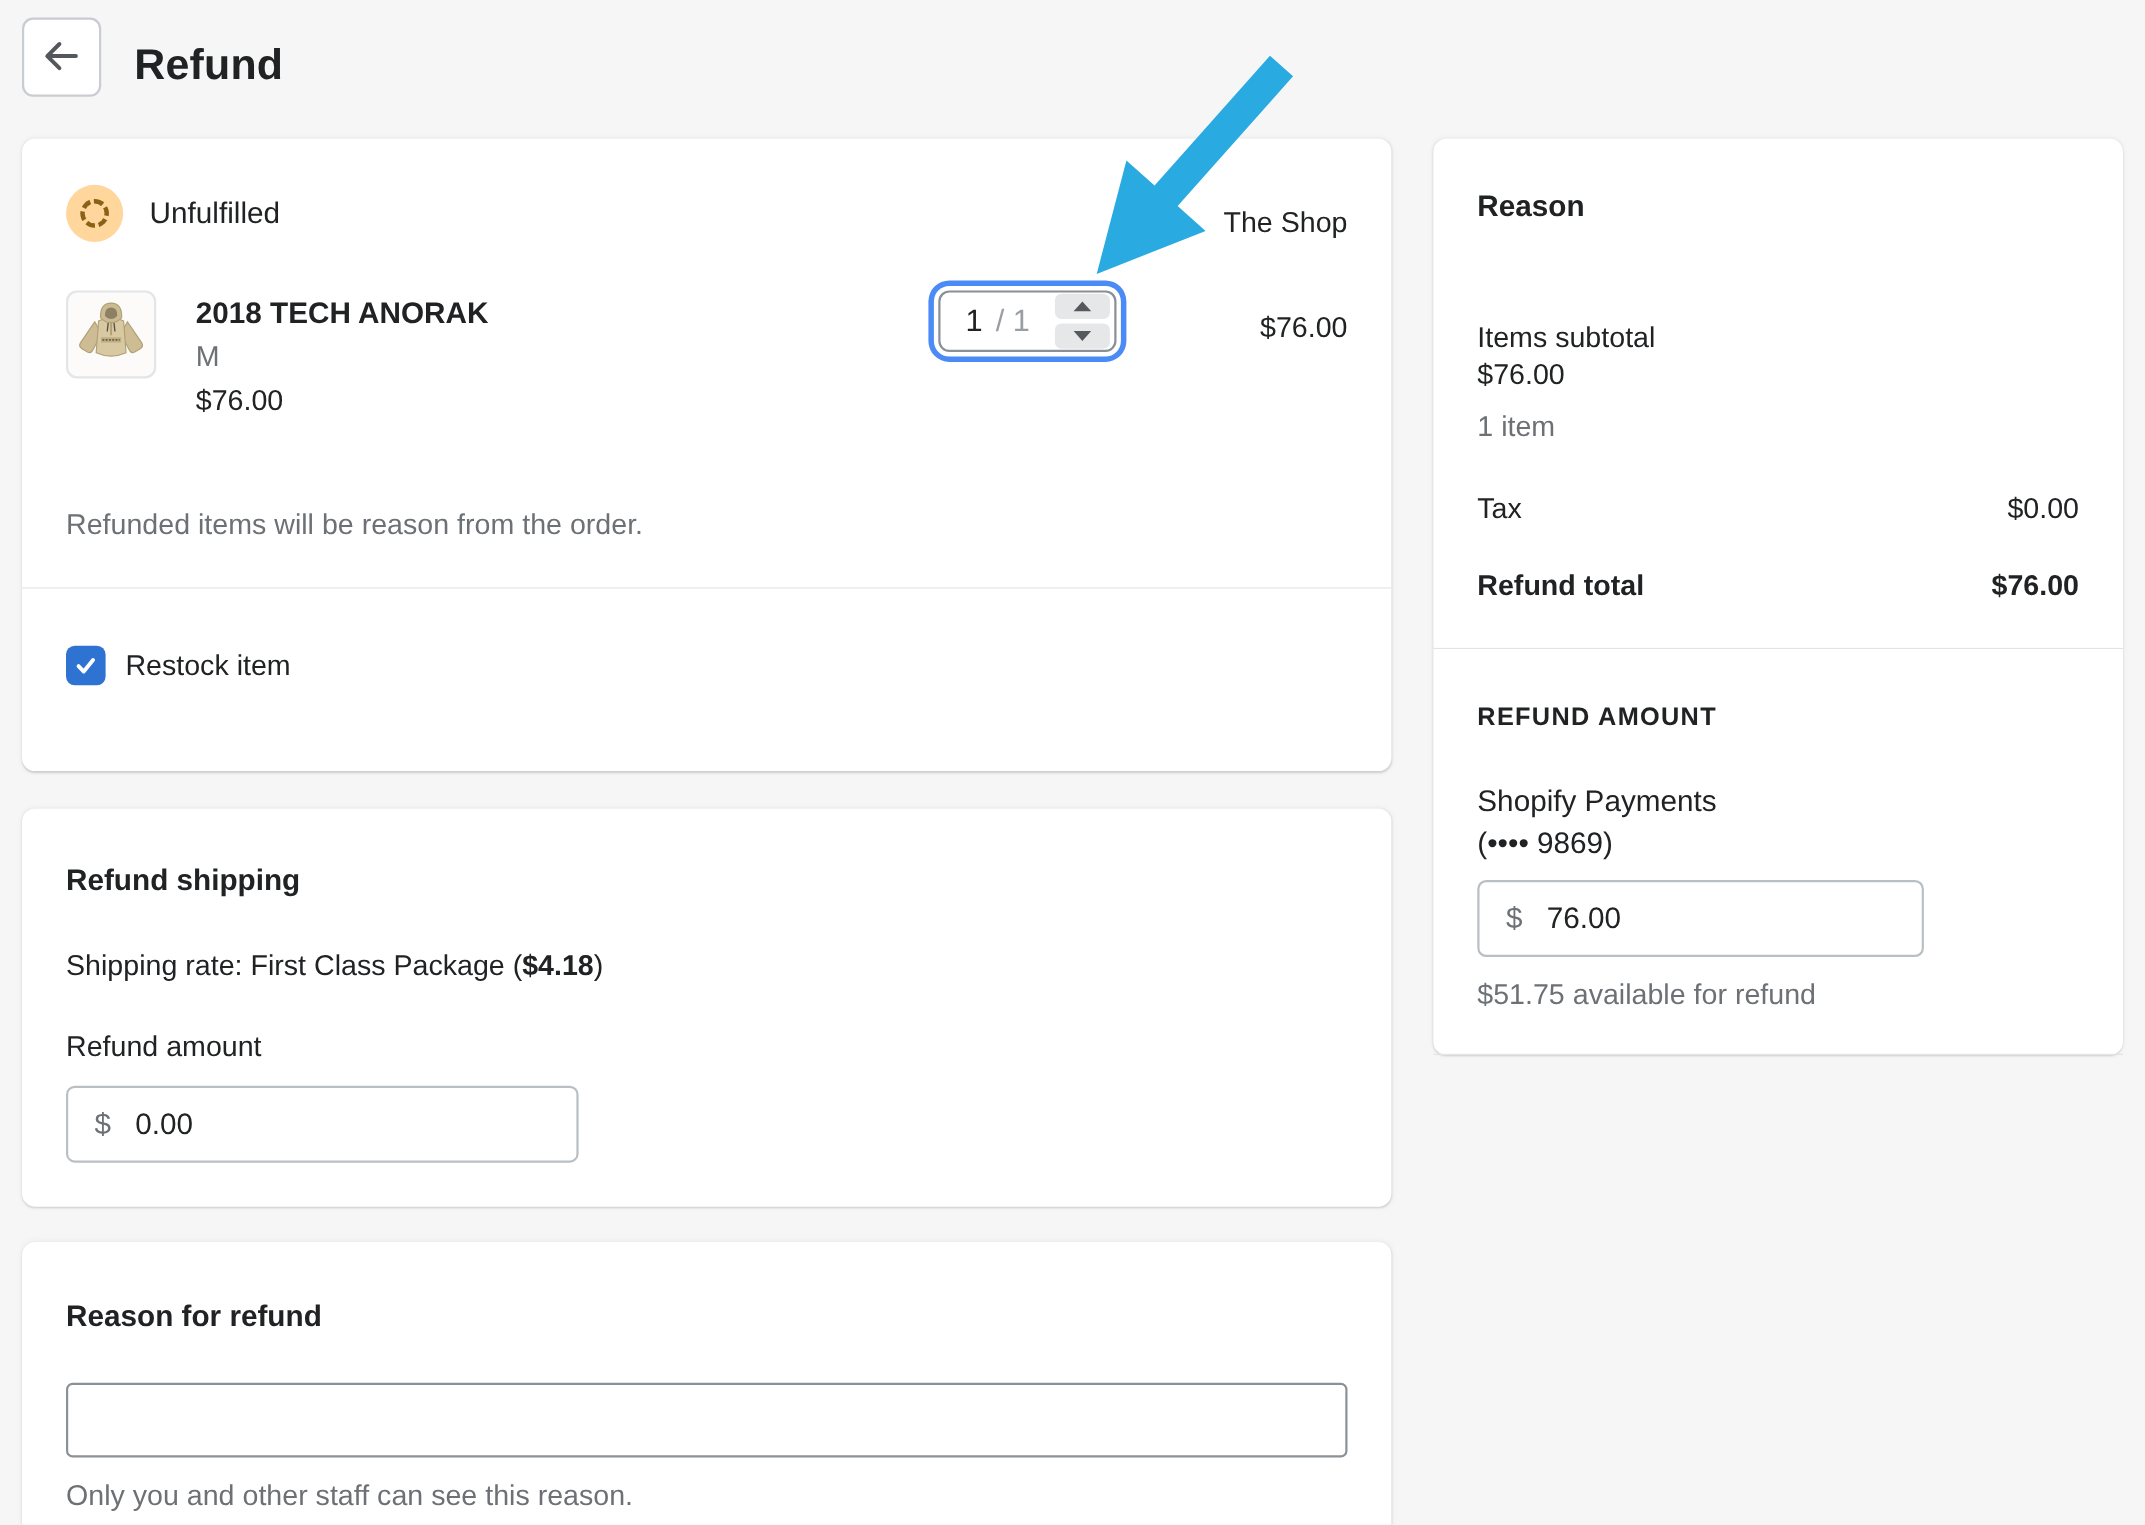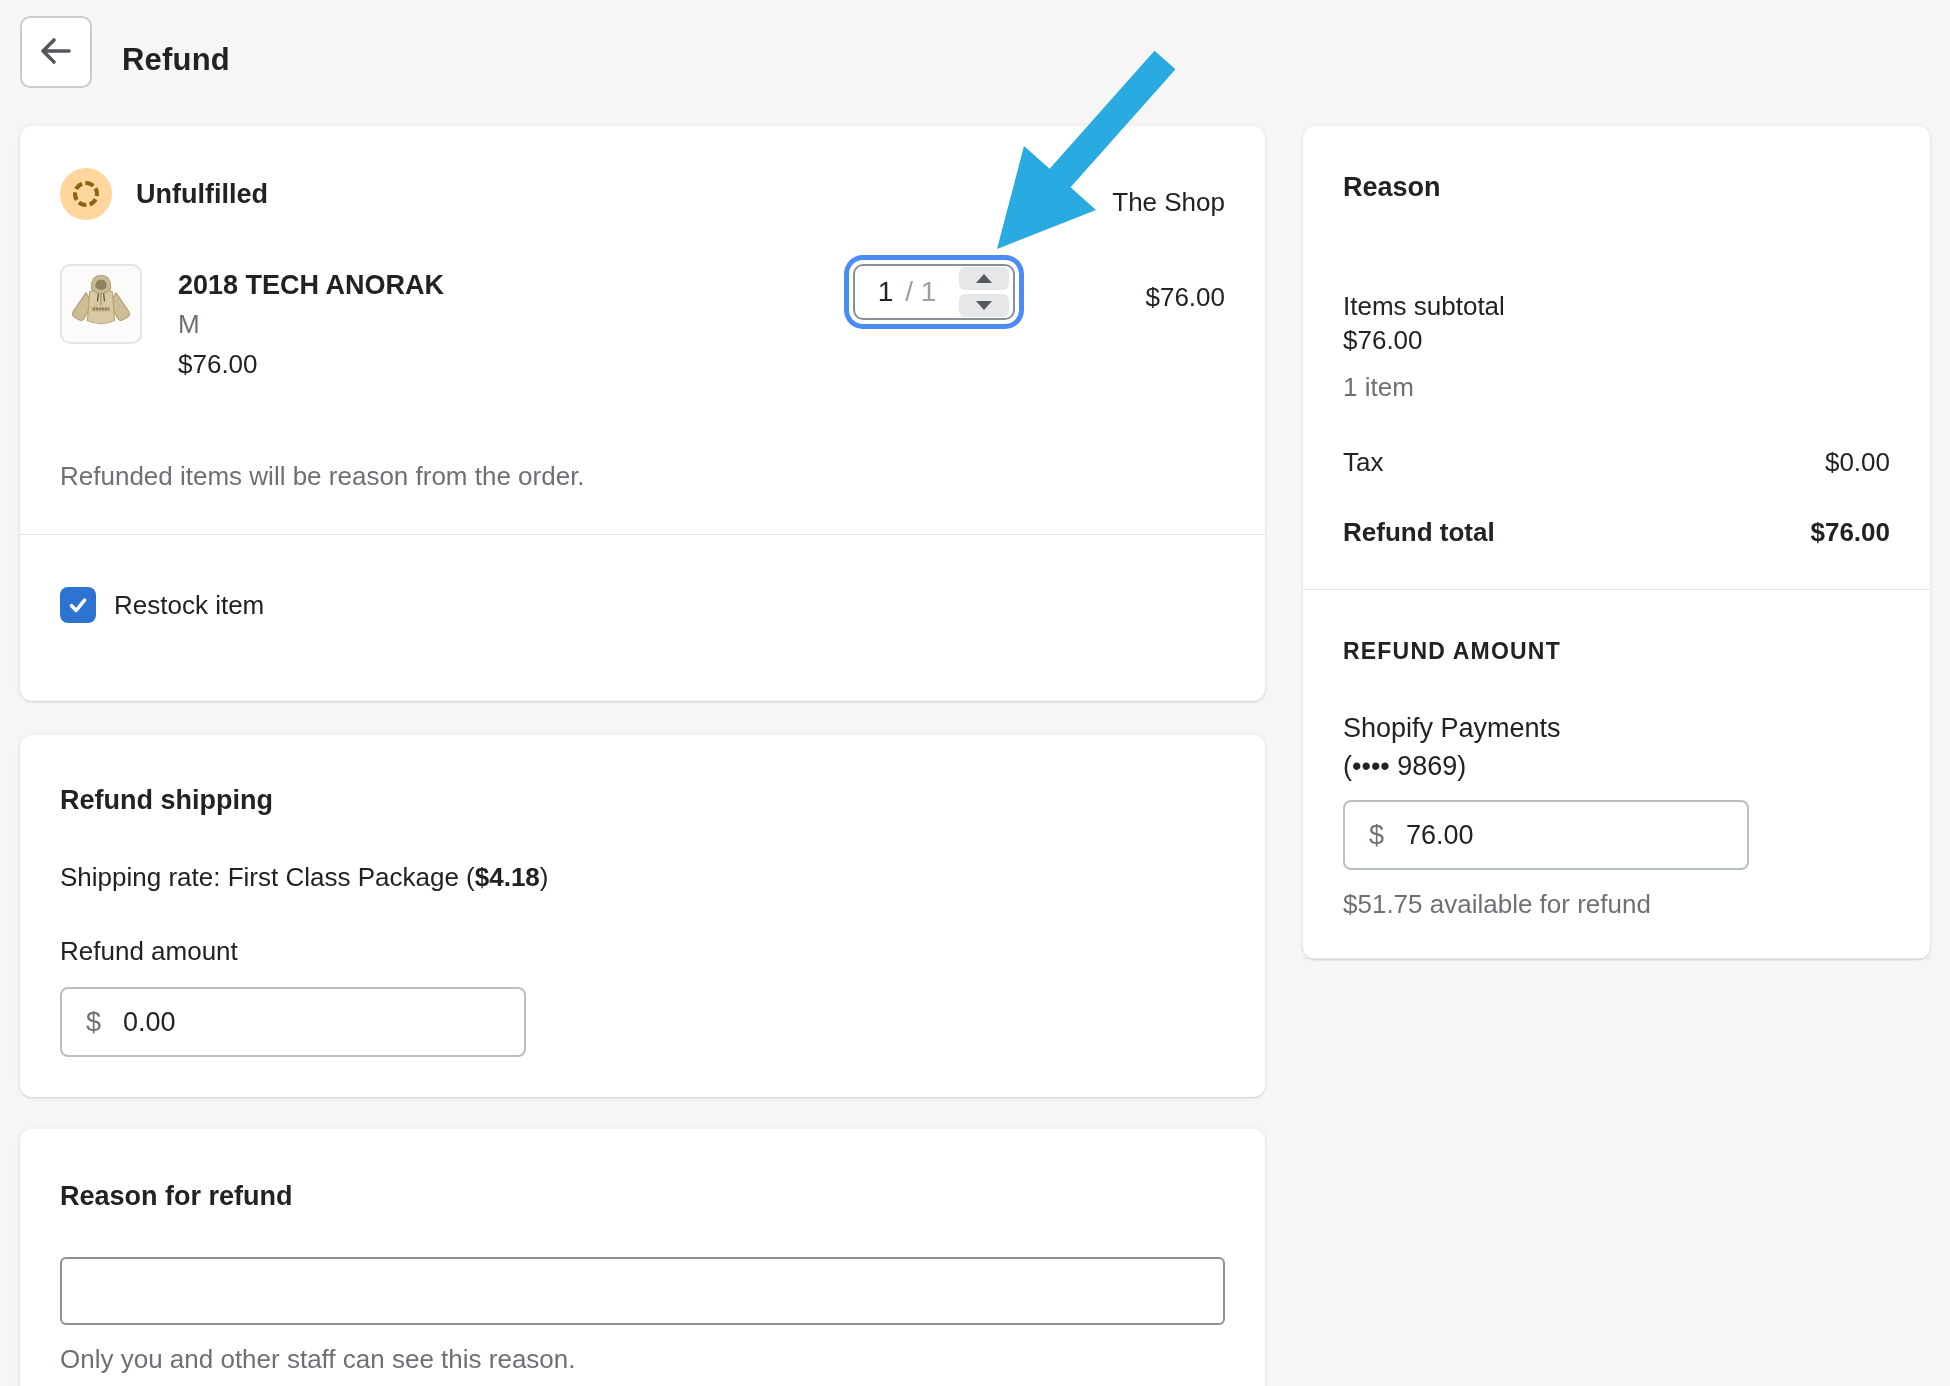--- a/index.html
+++ b/index.html
@@ -18,21 +18,21 @@
     font-size:26px;
     position:relative;
     overflow:hidden;
   }
   
   .page-header{display:flex;align-items:center;gap:30px;padding:16px 20px 0;}
   .back-btn{
     width:72px;height:72px;background:#fff;border:2px solid #c9ccd0;border-radius:10px;
     display:flex;align-items:center;justify-content:center;cursor:pointer;
   }
-  .page-title{font-size:31px;font-weight:700;letter-spacing:.2px;margin-top:16px;}
+  .page-title{font-size:39px;font-weight:700;letter-spacing:.2px;margin-top:16px;}
   
   .main{display:flex;align-items:flex-start;gap:38px;padding:0 20px;margin-top:38px;}
   .col-left{width:1245px;flex:none;}
   .col-right{width:627px;flex:none;}
   .card{
     background:#fff;border-radius:12px;
     box-shadow:0 0 6px rgba(23,24,24,.05),0 1px 2px rgba(0,0,0,.14);
   }
   .divider{height:1px;background:var(--card_divider);}
   
@@ -40,21 +40,21 @@
   .badge-wrap{display:flex;align-items:center;gap:24px;}
   .attention-badge{
     width:52px;height:52px;border-radius:50%;
     background:var(--badge_bg,#ffd79d);
     display:flex;align-items:center;justify-content:center;flex:none;
   }
   .attention-badge .ring{
     width:26px;height:26px;border-radius:50%;
     border:4px dashed var(--badge_ring,#8a6116);
   }
-  .ff-status{font-size:27px;font-weight:700;}
+  .ff-status{font-size:27px;font-weight:400;}
   .ff-location{margin-left:auto;margin-top:16px;font-size:26px;}
   .product-row{display:flex;align-items:flex-start;padding:0 40px;margin-top:44px;}
   .thumb{
     width:82px;height:80px;border:2px solid #e4e5e7;border-radius:10px;background:#fcfbf9;
     display:flex;align-items:center;justify-content:center;overflow:hidden;flex:none;
   }
   .prod-info{margin-left:36px;flex:1;}
   .prod-title{font-size:27px;font-weight:700;line-height:34px;margin-top:4px;}
   .prod-variant{color:var(--text_secondary);line-height:40px;margin-top:2px;}
   .prod-price{line-height:40px;}

